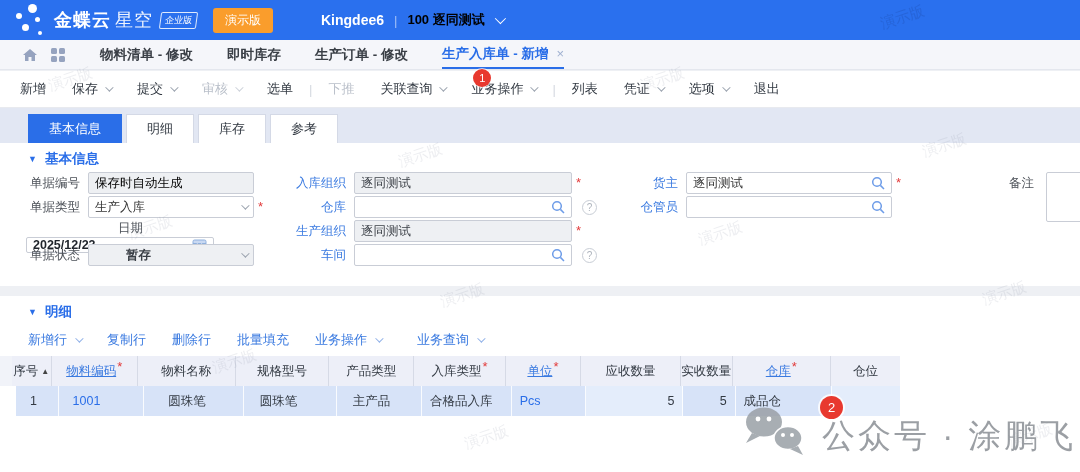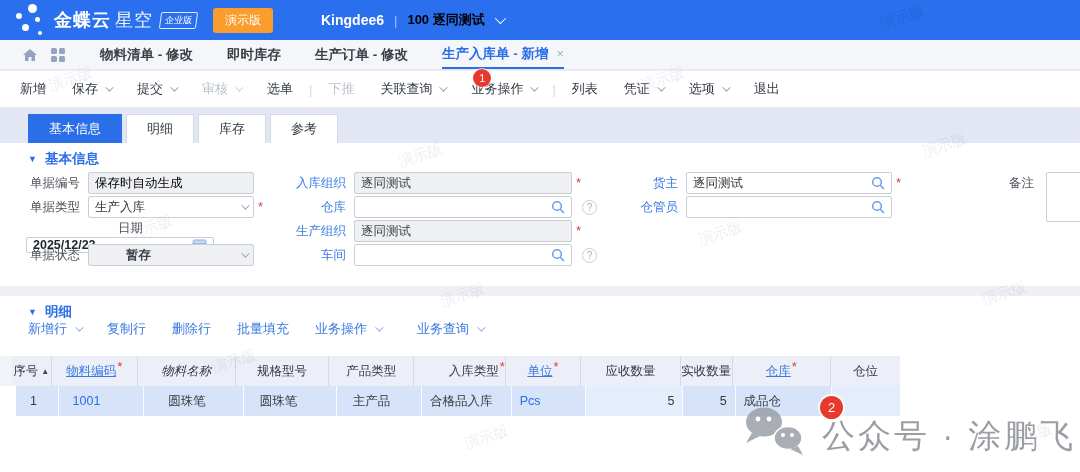--- a/index.html
+++ b/index.html
@@ -54,21 +54,21 @@
   .ibox.disabled { background:#eef0f3; color:#3a3f46; }
   .ibox .val { flex:1 1 auto; overflow:hidden; white-space:nowrap; }
   .ibox .val.bold { font-weight:700; color:#1f242b; }
   .req { color:#e23b3b; font-size:13px; margin-left:4px; line-height:10px; }
   .icaret { width:6px; height:6px; border-right:1.4px solid #9aa2ae; border-bottom:1.4px solid #9aa2ae; transform:rotate(45deg) translateY(-2px); flex:0 0 auto; margin-left:4px; }
   .help { width:15px; height:15px; border:1px solid #c8cdd5; border-radius:50%; color:#aeb4bd; font-size:10px; display:flex; align-items:center; justify-content:center; margin-left:10px; flex:0 0 auto; }
   .remark-box { position:absolute; border:1px solid #c9cdd6; border-radius:2px; background:#fff; }
 
   
   .detail-card { position:absolute; left:0; top:296px; width:1080px; height:176px; background:#fff; }
-  .d-actions { position:absolute; left:28px; top:320px; display:flex; align-items:flex-start; }
+  .d-actions { position:absolute; left:28px; top:331px; display:flex; align-items:flex-start; }
   .d-link { font-size:13px; color:#3a7ae0; margin-right:26px; display:flex; align-items:center; cursor:pointer; }
   .caret-b { width:6px; height:6px; border-right:1.4px solid #8fb0e8; border-bottom:1.4px solid #8fb0e8; transform:rotate(45deg) translateY(-2px); display:inline-block; margin-left:8px; }
 
   .grid { position:absolute; left:0; top:356px; width:900px; }
   .g-head, .g-row { display:flex; }
   .g-head { height:30px; }
   .g-row { height:30px; }
   .hc { background:#edeff8; border-right:1px solid #d6dae6; display:flex; align-items:center; justify-content:center; font-size:12.5px; color:#333a43; position:relative; }
   .hc.gutter { background:#f1f3f9; border-right:none; }
   .hc .hlink { color:#3a7ae0; text-decoration:underline; }
@@ -337,30 +337,30 @@
     <div class="g-head">
       <div class="hc gutter" style="width:14px;"></div>
       <div class="hc" style="width:48px;">
         <span>序号</span>
           <span class="sort">▲</span>
       </div>
       <div class="hc" style="width:103px;">
         <span class="hlink">物料编码</span>
           <span class="req">*</span>
       </div>
-      <div class="hc" style="width:118px;font-style:italic;">
+      <div class="hc" style="width:118px;">
           <span>物料名称</span>
         </div>
       <div class="hc" style="width:112px;">
           <span>规格型号</span>
         </div>
       <div class="hc" style="width:102px;">
           <span>产品类型</span>
         </div>
-      <div class="hc" style="width:110px;justify-content:flex-end;">
+      <div class="hc" style="width:110px;">
         <span>入库类型</span>
           <span class="req">*</span>
       </div>
       <div class="hc" style="width:90px;">
         <span class="hlink">单位</span>
           <span class="req">*</span>
       </div>
       <div class="hc" style="width:120px;">
           <span>应收数量</span>
         </div>

